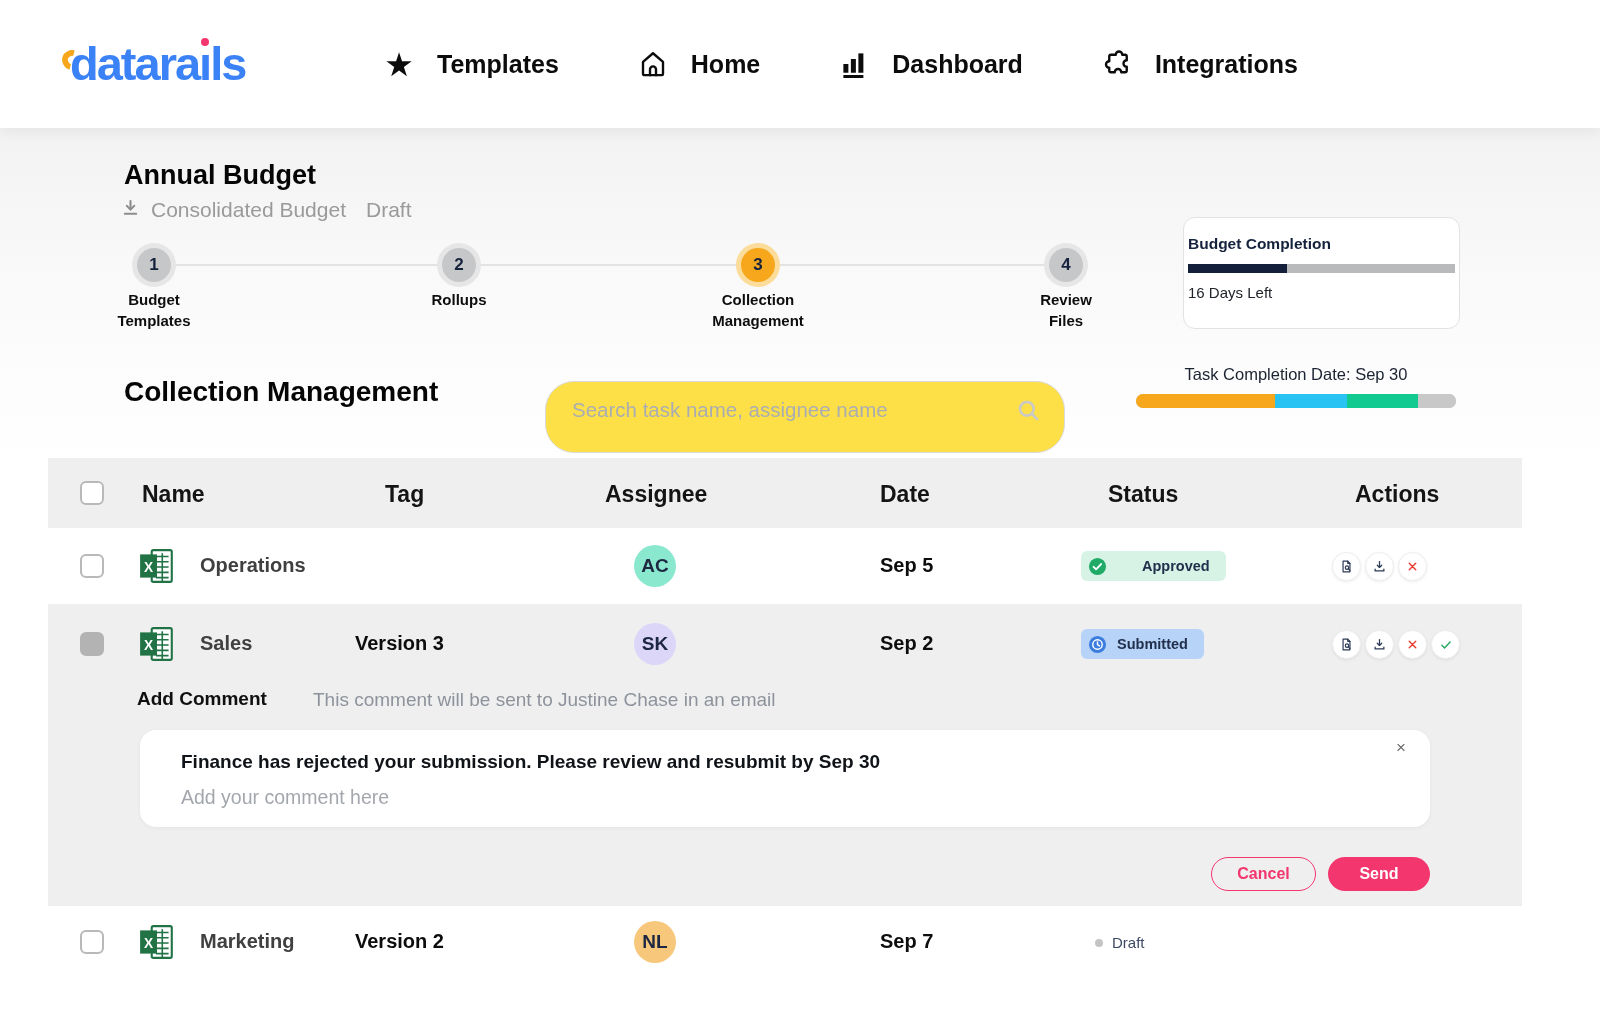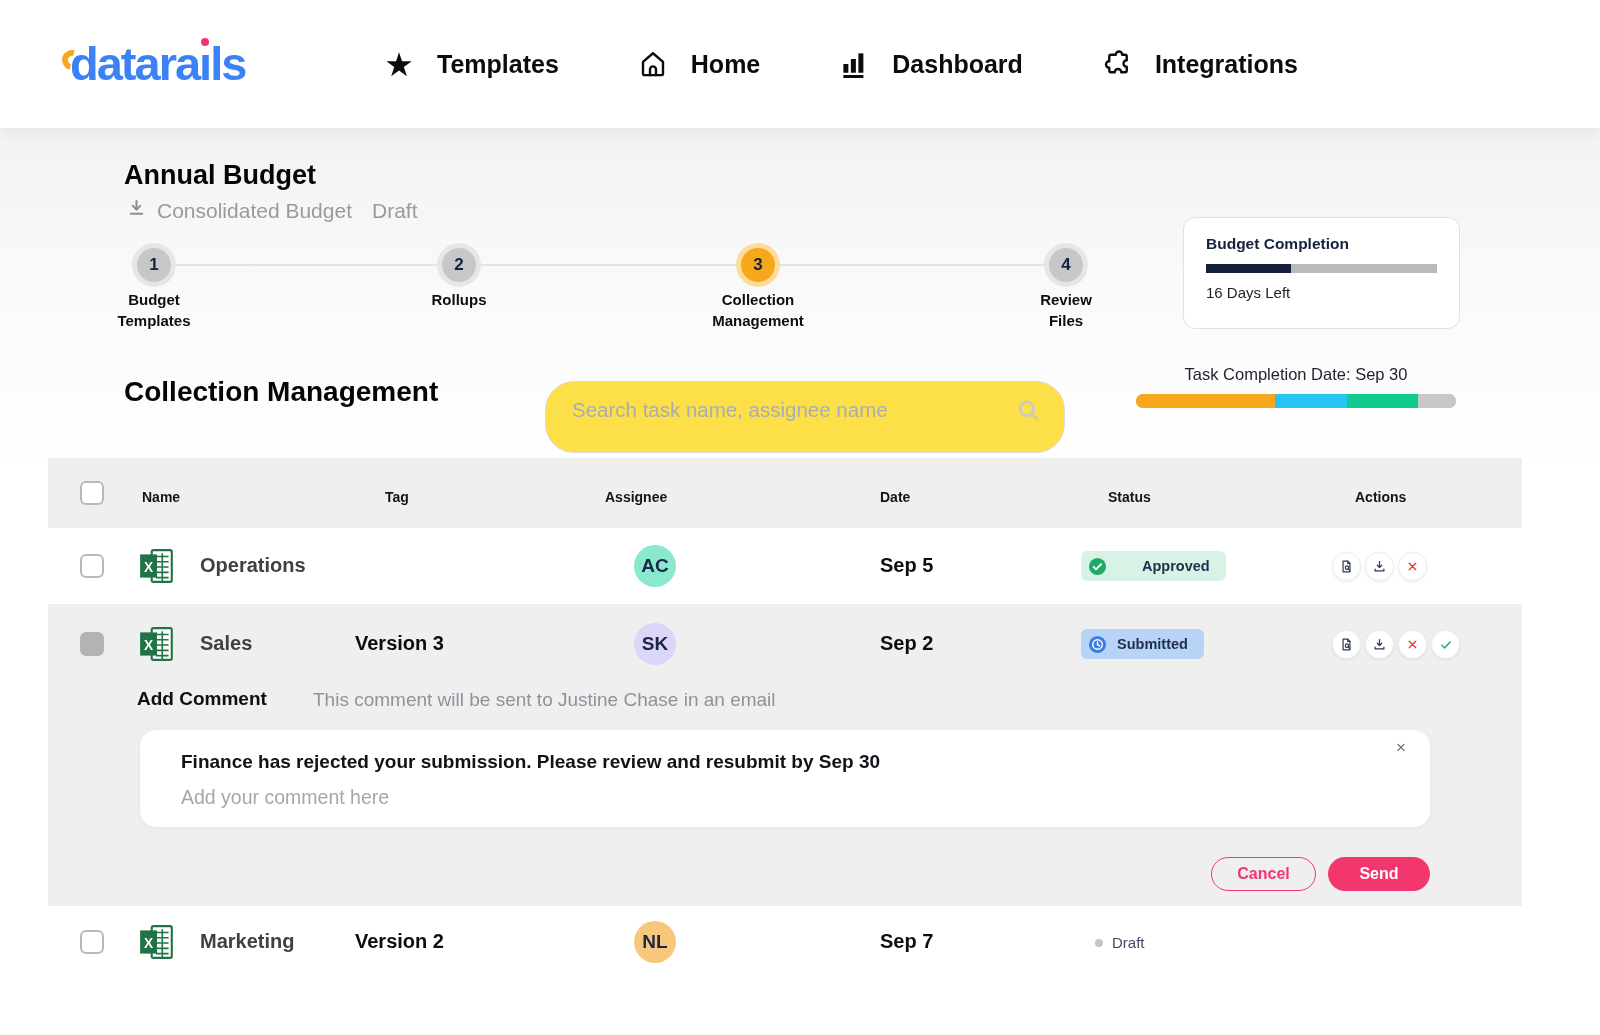--- a/index.html
+++ b/index.html
@@ -24,37 +24,37 @@
   .nav-menu{ position:absolute; left:383px; top:0; height:128px; display:flex; align-items:center; gap:78px; }
   .nav-item{ display:flex; align-items:center; gap:22px; cursor:pointer; }
   .nav-label{ font-size:25px; font-weight:bold; color:#0c0c0c; }
   .nav-icon{ display:flex; align-items:center; justify-content:center; width:32px; height:32px; }
   .star-glyph{ font-size:33px; color:#0c0c0c; line-height:1; }
   
   .content-bg{ position:absolute; top:128px; left:0; width:1600px; height:907px;
     background:linear-gradient(180deg,#f2f2f2 0px,#f9f9f9 140px,#ffffff 340px); }
   
   .page-title{ position:absolute; left:124px; top:160px; font-size:27px; font-weight:bold; color:#050505; }
-  .subtitle-row{ position:absolute; left:126px; top:198px; display:flex; align-items:center; gap:10px; }
+  .subtitle-row{ position:absolute; left:120px; top:198px; display:flex; align-items:flex-start; gap:10px; }
   .subtitle-text{ font-size:21px; color:#9a9a9a; }
   .doc-status{ font-size:21px; color:#9a9a9a; margin-left:10px; }
   
   .step-line{ position:absolute; top:264px; height:2px; background:#e3e3e3; }
   .line-1{ left:176px; width:262px; } .line-2{ left:481px; width:256px; } .line-3{ left:780px; width:265px; }
   .step-circle{ position:absolute; top:248px; width:34px; height:34px; border-radius:50%;
     background:#c6c7c9; box-shadow:0 0 0 5px #e6e6e6; display:flex; align-items:center; justify-content:center;
     font-size:17px; font-weight:bold; color:#15223c; z-index:2; }
   .step-circle.active{ background:#f6a71b; box-shadow:0 0 0 5px #fbdc9a; }
   .c1{ left:137px; } .c2{ left:442px; } .c3{ left:741px; } .c4{ left:1049px; }
   .step-label{ position:absolute; top:289px; text-align:center; font-size:15px; font-weight:bold;
     color:#0e0e0e; line-height:1.4; }
   .l1{ left:94px; width:120px; } .l2{ left:399px; width:120px; } .l3{ left:683px; width:150px; } .l4{ left:1021px; width:90px; }
   
   .budget-card{ position:absolute; left:1183px; top:217px; width:277px; height:112px; background:#fff;
-    border:1px solid #e2e2e2; border-radius:12px; padding:17px 22px; }
+    border:1px solid #e2e2e2; border-radius:12px; padding:17px 4px; }
   .bc-title{ font-size:15.5px; font-weight:bold; color:#15223c; }
   .bc-bar{ margin-top:11px; width:100%; height:9px; background:#b9babc; }
   .bc-fill{ width:37%; height:9px; background:#141f3c; }
   .bc-days{ margin-top:11px; font-size:15px; color:#20242b; }
   
   .section-title{ position:absolute; left:124px; top:376px; font-size:28px; font-weight:bold; color:#050505; }
   .search-box{ position:absolute; left:545px; top:381px; width:520px; height:72px; background:#fde047;
     border:1.5px solid #dadada; border-radius:29px; }
   .search-input{ position:absolute; left:26px; top:0; width:440px; height:55px; border:none; outline:none;
     font-size:20.5px; color:#444; background:transparent; font-family:inherit; }
@@ -62,21 +62,21 @@
   .search-icon{ position:absolute; right:22px; top:16px; }
   .task-label{ position:absolute; left:1136px; top:365px; width:320px; text-align:center;
     font-size:16.5px; color:#1b2230; }
   .task-bar{ position:absolute; left:1136px; top:394px; width:320px; height:14px; border-radius:7px;
     overflow:hidden; display:flex; background:#c8c8c8; }
   .seg1{ width:43.5%; background:#f6a71b; } .seg2{ width:22.5%; background:#29c3f3; }
   .seg3{ width:22%; background:#10ca90; } .seg4{ width:12%; background:#c8c8c8; }
   
   .table{ position:absolute; left:48px; top:458px; width:1474px; height:522px; background:#fff; }
   .thead{ position:absolute; top:0; left:0; width:100%; height:70px; background:#efeff0; }
-  .th{ position:absolute; top:23px; font-size:14px; font-weight:bold; color:#141414;margin-top:8px; }
+  .th{ position:absolute; top:23px; font-size:23px; font-weight:bold; color:#141414; }
   .th-name{ left:94px; } .th-tag{ left:337px; } .th-assignee{ left:557px; }
   .th-date{ left:832px; } .th-status{ left:1060px; } .th-actions{ left:1307px; }
   .checkbox{ position:absolute; left:32px; width:24px; height:24px; border:2px solid #b9b9b9;
     border-radius:6px; background:#fff; cursor:pointer; }
   .checkbox.filled{ background:#b3b3b3; border-color:#b3b3b3; }
   .thead .checkbox{ top:23px; }
   .row{ position:absolute; left:0; width:100%; background:#fff; }
   .row-operations{ top:70px; height:76px; }
   .row-marketing{ top:447px; height:75px; border-top:1px solid #ececec; }
   .expanded-block{ position:absolute; top:146px; left:0; width:100%; height:301px; background:#efeff0; }

